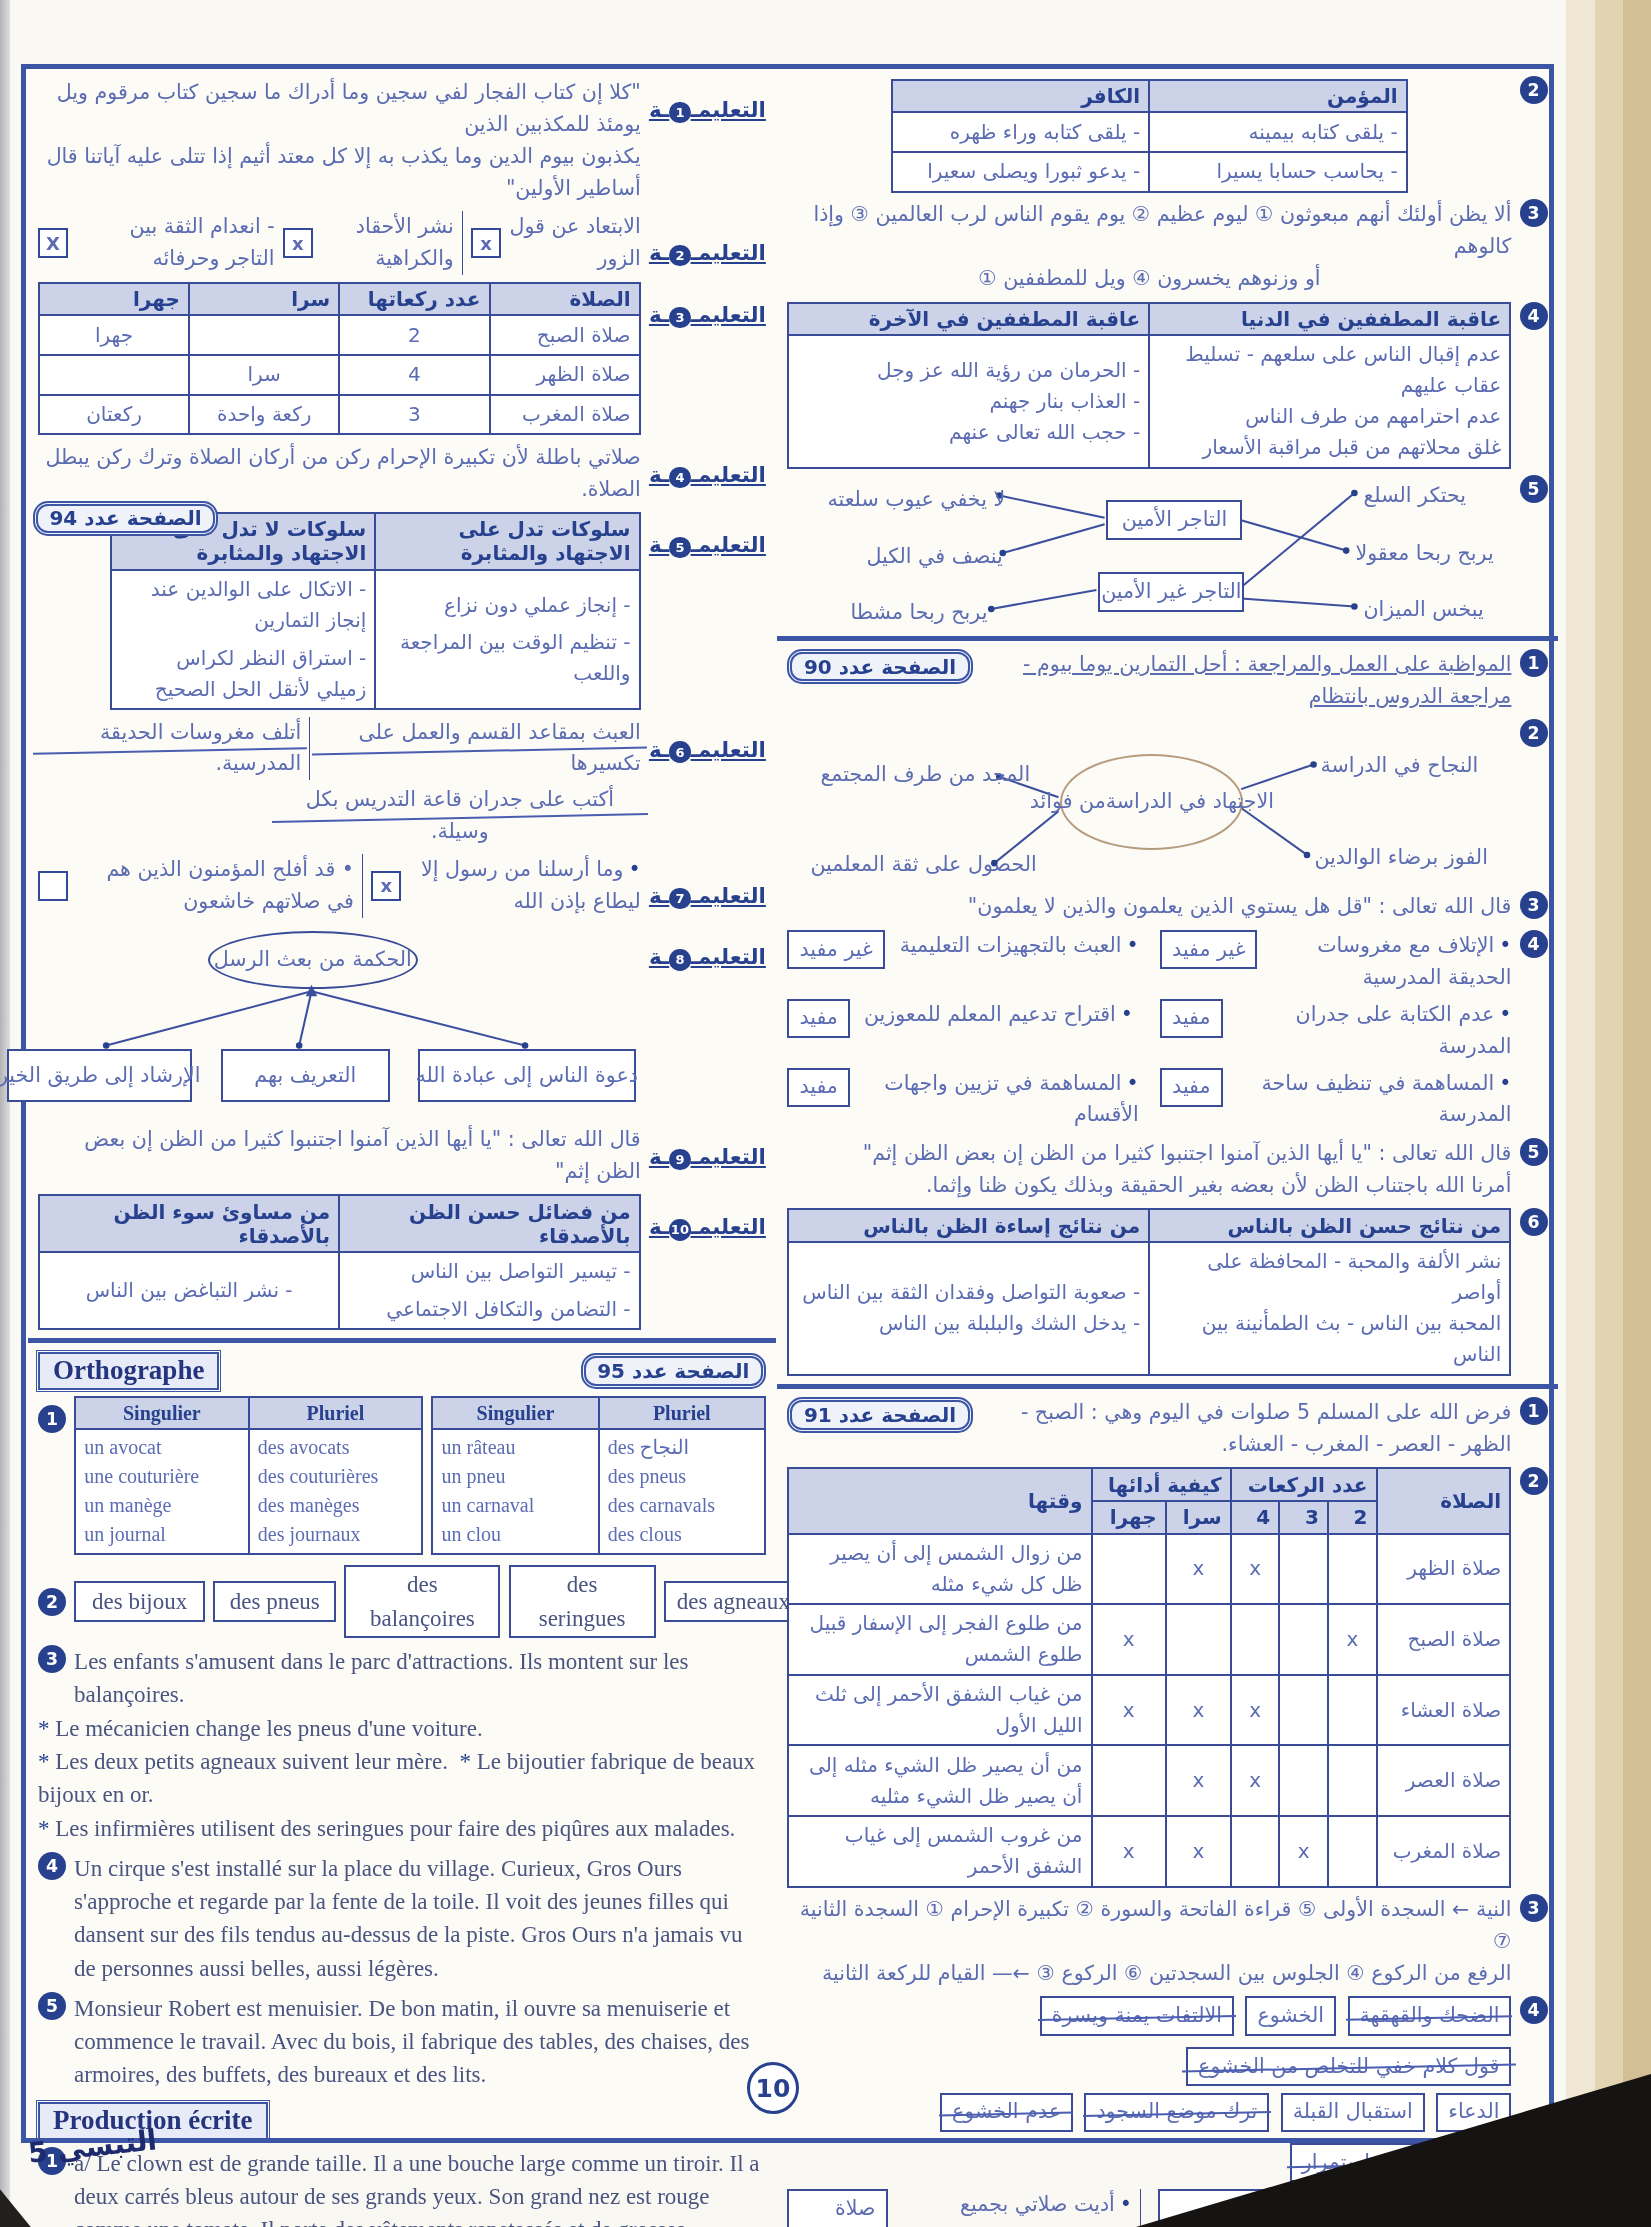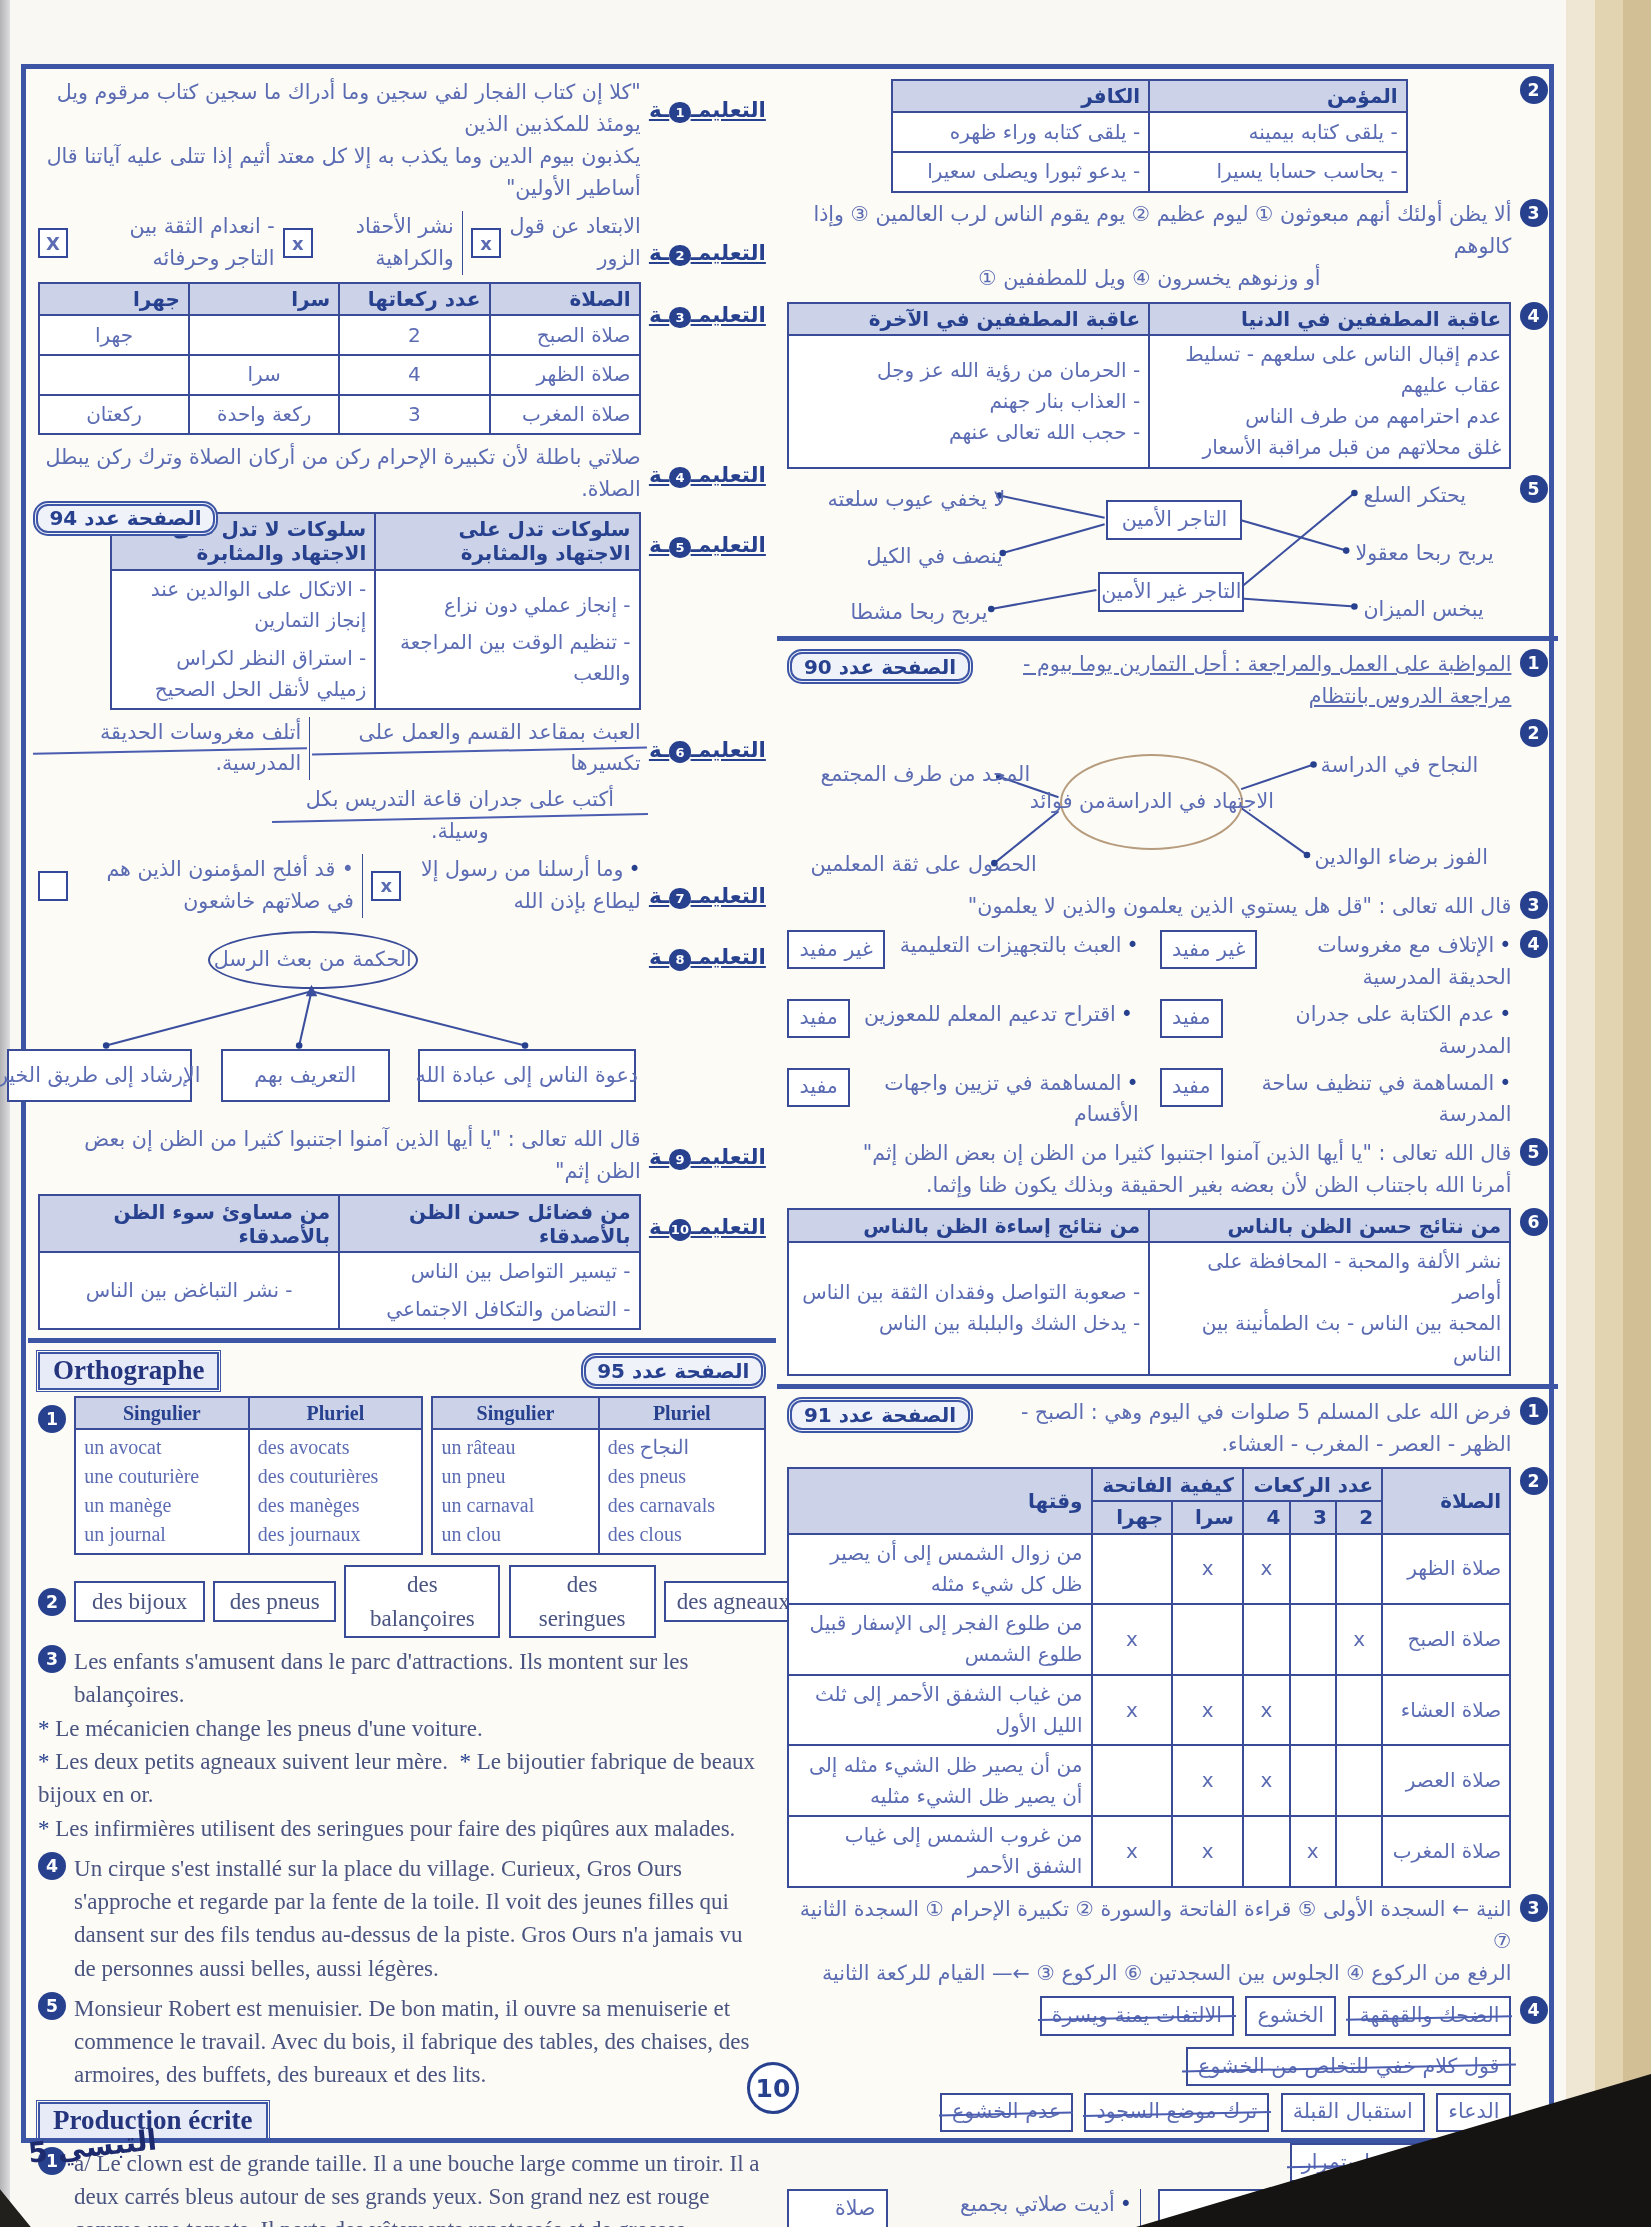--- a/index.html
+++ b/index.html
@@ -264,21 +264,21 @@
         <span class="badge">الصفحة عدد 91</span>
       </div>
 
       <div class="row mt8">
         <span class="circ">2</span>
         <table class="t" style="width:97%;">
           <tbody>
               <tr>
             <th rowspan="2">الصلاة</th>
             <th colspan="3">عدد الركعات</th>
-            <th colspan="2">كيفية الفاتحة</th>
+            <th colspan="2">كيفية أدائها</th>
             <th rowspan="2" style="width:42%;">وقتها</th>
           </tr>
           <tr>
             <th>2</th>
             <th>3</th>
             <th>4</th>
             <th>سرا</th>
             <th>جهرا</th>
           </tr>
           <tr>

